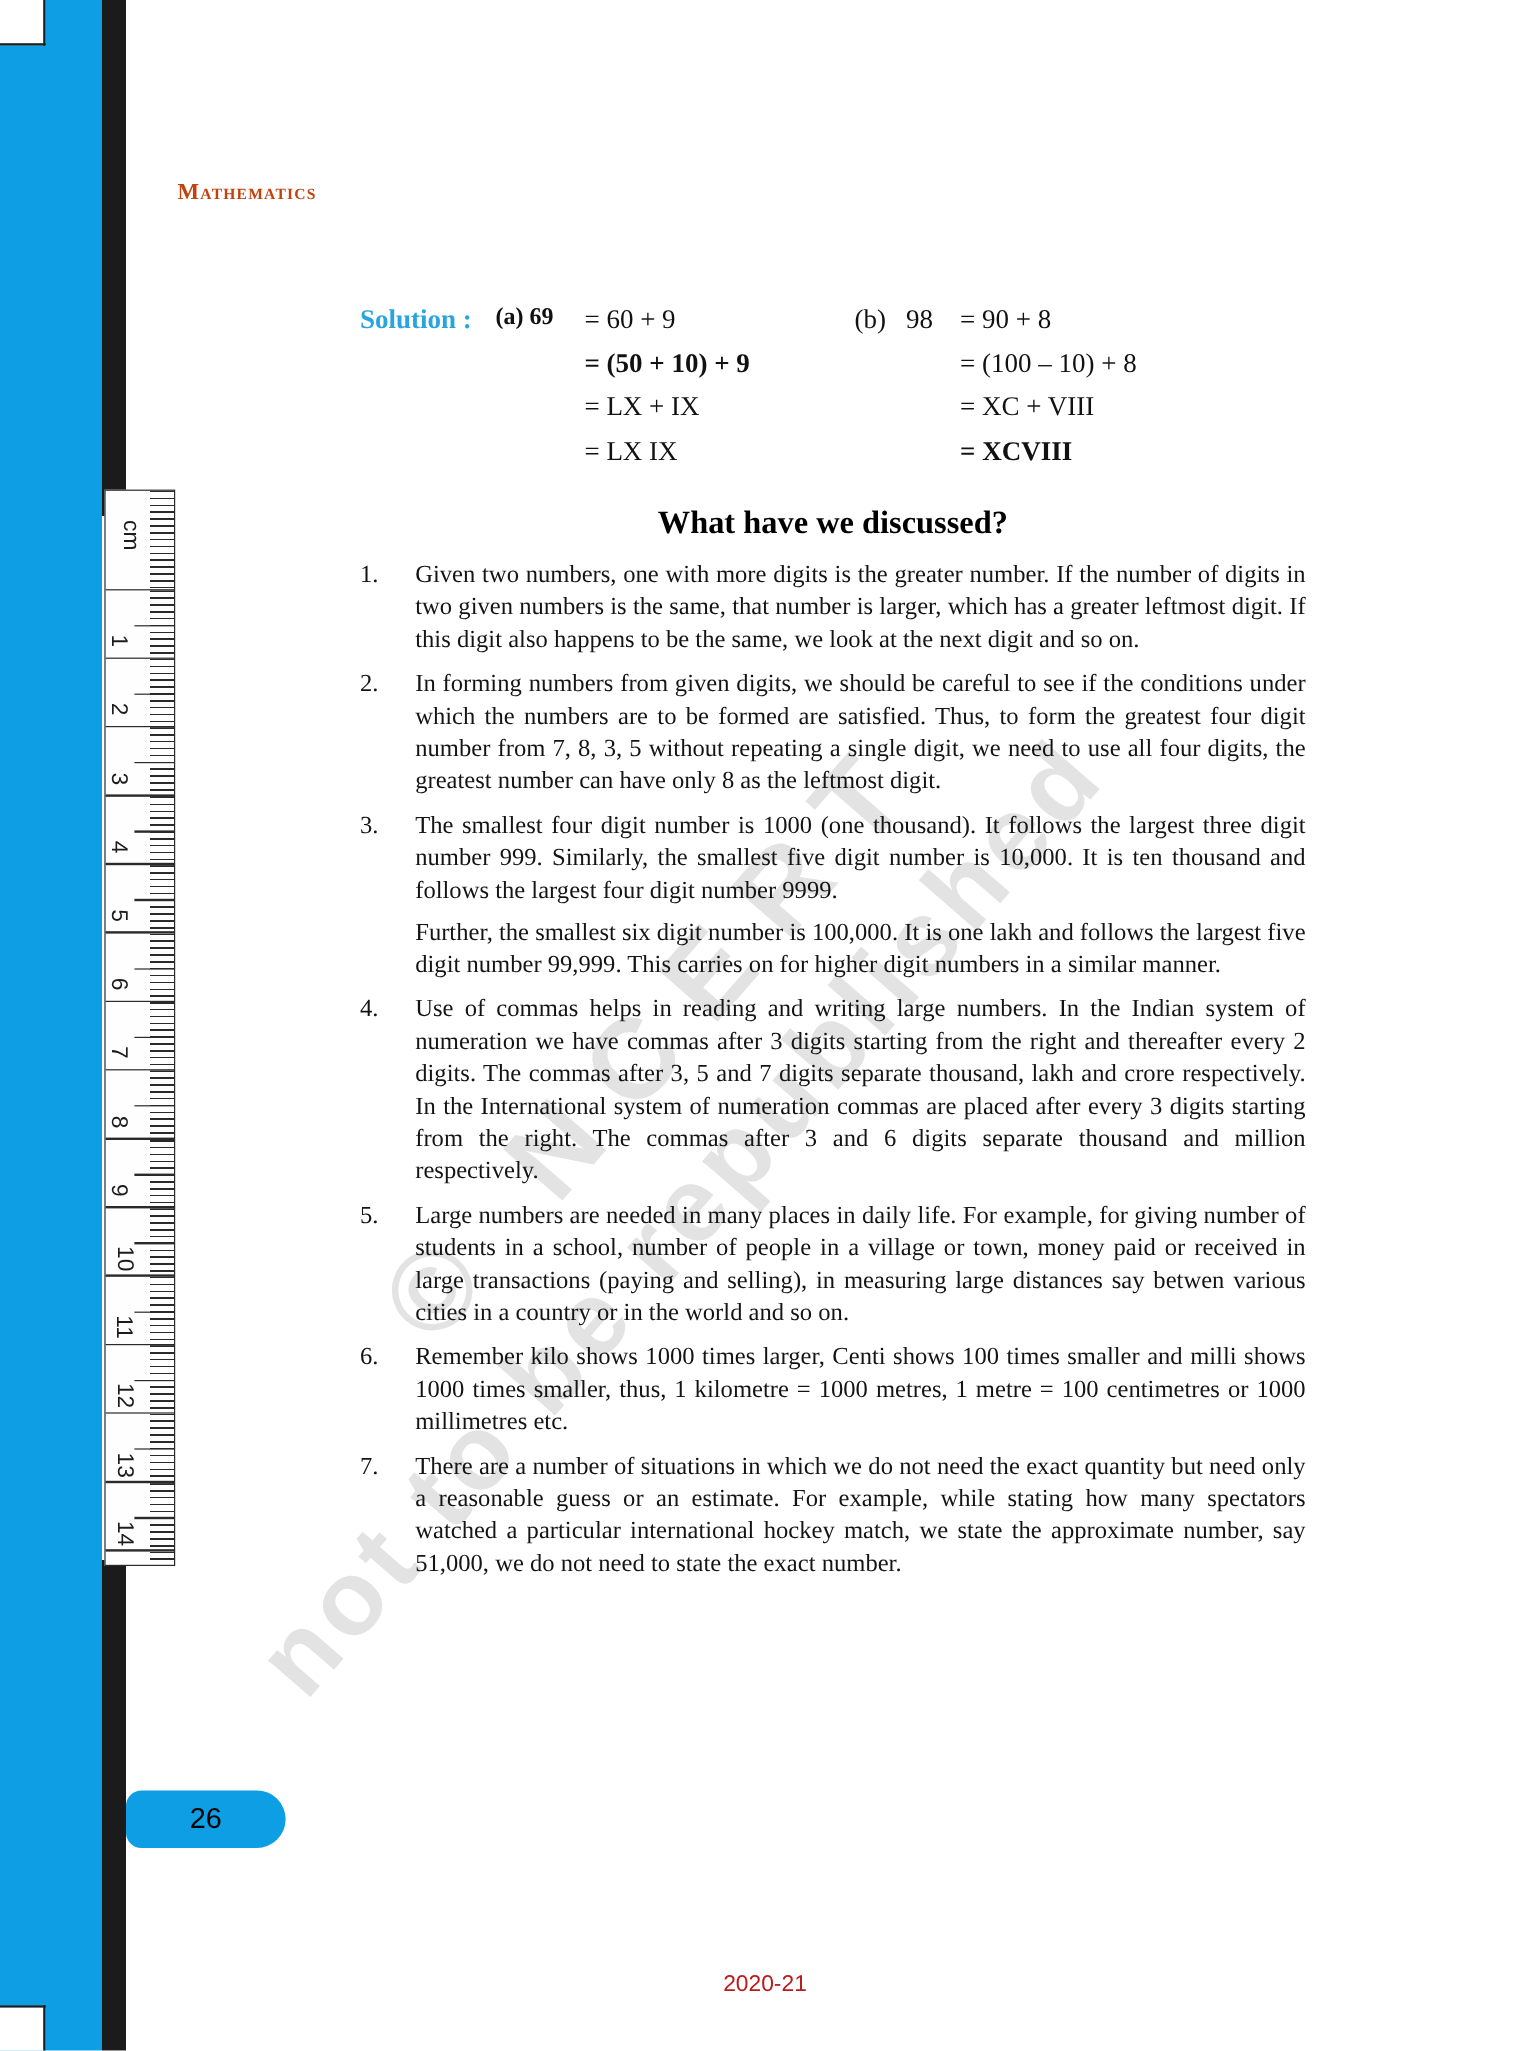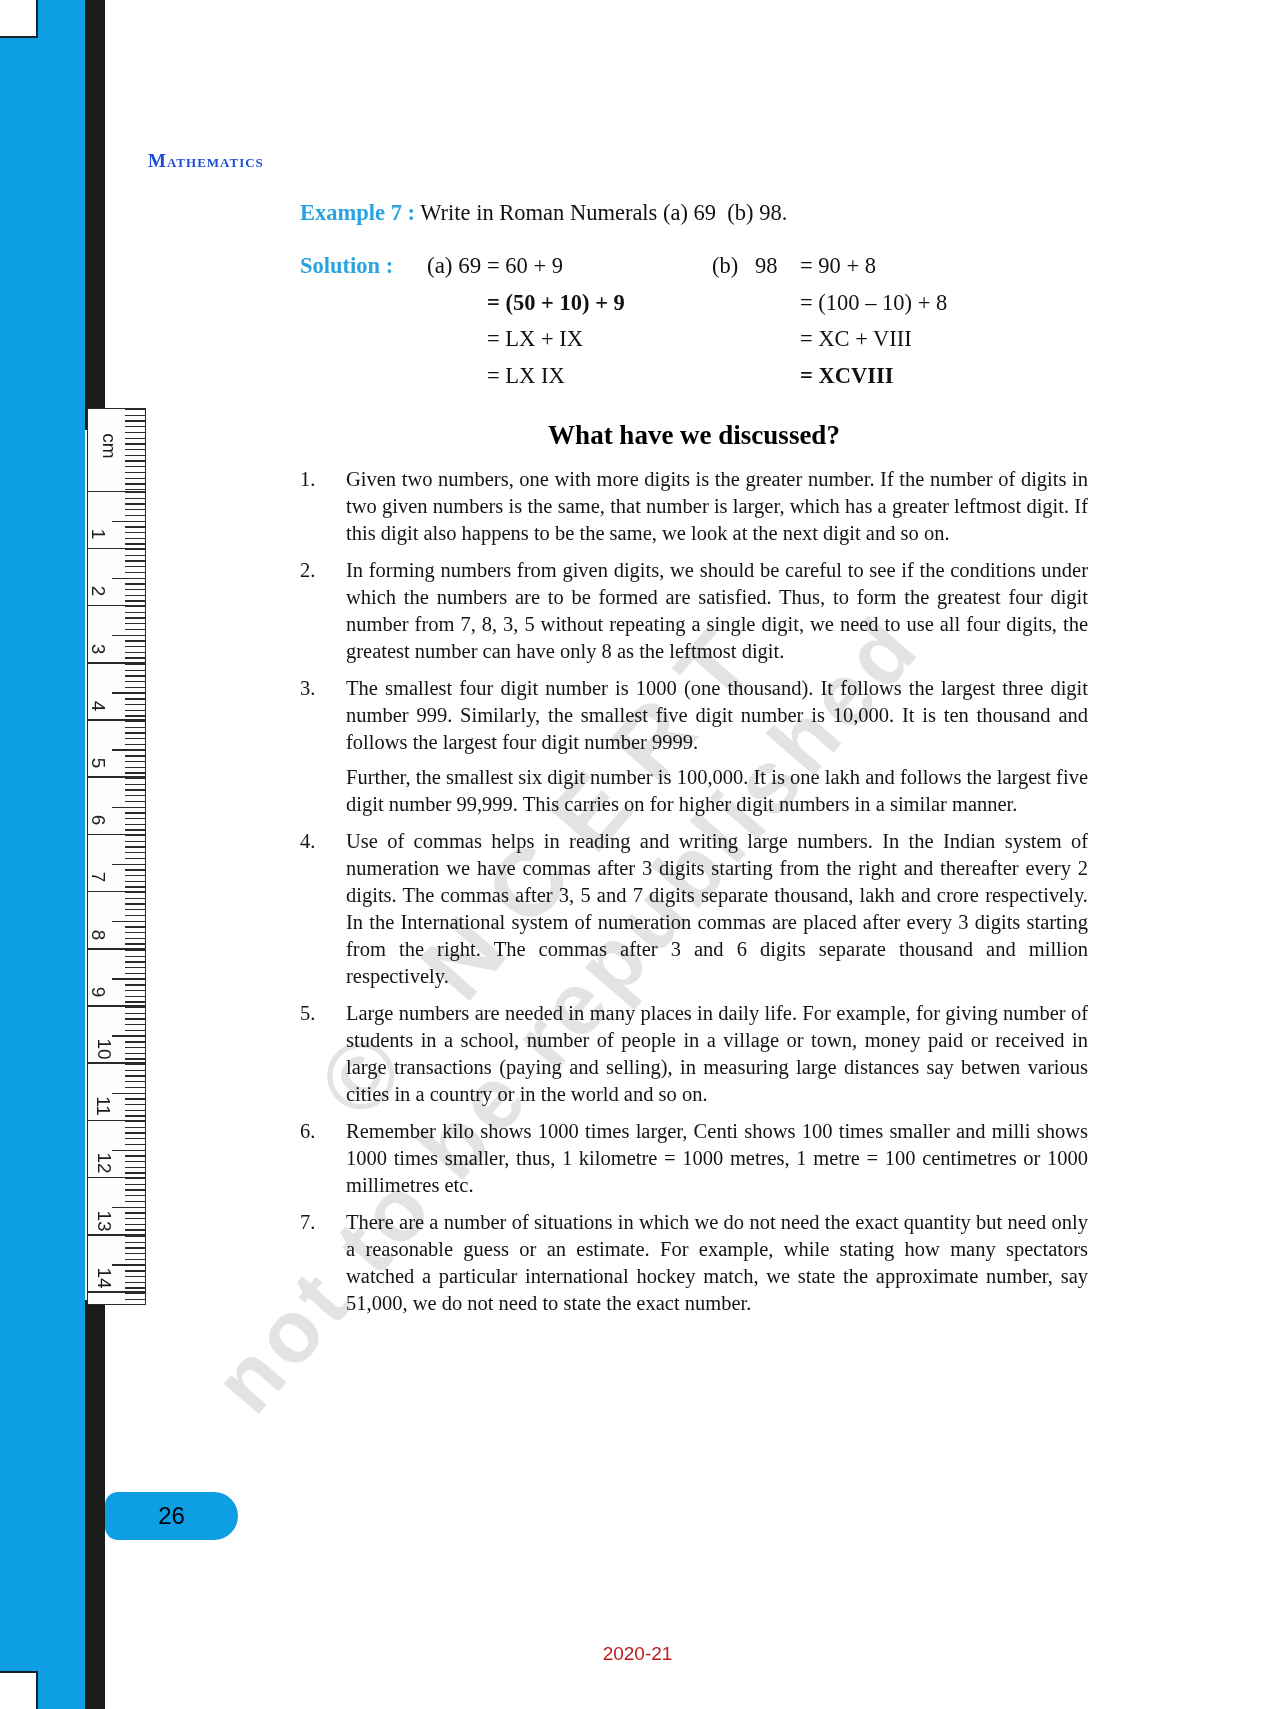--- a/index.html
+++ b/index.html
@@ -30,25 +30,25 @@
 
   
   .wm{position:absolute;z-index:0;color:#e3e3e3;font-family:"Liberation Sans",sans-serif;
       font-weight:bold;white-space:nowrap;transform-origin:0 50%;user-select:none;}
   .wm1{left:338px;top:1048px;font-size:95px;letter-spacing:30px;transform:rotate(-49deg);}
   .wm2{left:232px;top:1348px;font-size:88px;letter-spacing:6px;transform:rotate(-49deg);}
 
   
   .content{position:absolute;left:0;top:0;width:1275px;height:1709px;z-index:1;}
   .running-head{position:absolute;left:148px;top:150px;font-size:19px;font-weight:bold;
-                font-variant:small-caps;letter-spacing:1px;color:#1d4ed8;}
+                font-variant:small-caps;letter-spacing:1px;color:#c2410c;}
   .example-line{position:absolute;left:300px;top:200px;font-size:22.5px;white-space:pre-wrap;}
   .blue-label{color:#29a4df;font-weight:bold;}
   .sol-label{position:absolute;left:300px;top:253px;font-size:22.5px;}
-  .sol-a-intro{position:absolute;left:427px;top:253px;font-size:23px;}
+  .sol-a-intro{position:absolute;left:413px;top:253px;font-size:20px;font-weight:bold;}
   .sol-b-label{position:absolute;left:712px;top:253px;font-size:22.5px;}
   .sol-b-num{position:absolute;left:755px;top:253px;font-size:22.5px;}
   .step{position:absolute;font-size:22.5px;white-space:nowrap;}
   .col-a{left:487px;} .col-b{left:800px;}
 
   .discussion-title{position:absolute;left:300px;top:420px;width:788px;text-align:center;
                     font-size:27px;font-weight:bold;color:#000000;}
   .list{position:absolute;left:300px;top:466px;width:788px;}
   .list-item{position:relative;padding-left:46px;margin-bottom:10px;text-align:justify;
              font-size:20.5px;line-height:27px;color:#141414;}
@@ -168,21 +168,20 @@
       </div>
       <div class="ruler-cell" style="top: 883.8px; height: 10.2px;">
         <div class="ticks"></div>
       </div>
     </div>
 
   <div class="content">
 
     <div class="running-head">Mathematics</div>
 
-    <div class="example-line"><span class="blue-label">Example 7 :</span><span> </span><span>Write in Roman Numerals (a) 69  (b) 98.</span></div>
 
     <div class="sol-label"><span class="blue-label">Solution :</span></div>
     <div class="sol-a-intro">(a) 69</div>
     <div class="sol-b-label">(b)</div>
     <div class="sol-b-num">98</div>
     <div id="steps-a">
         <div class="step col-a" style="top: 253px;">= 60 + 9</div>
         <div class="step col-a" style="top: 289.5px; font-weight: bold;">= (50 + 10) + 9</div>
         <div class="step col-a" style="top: 326px;">= LX + IX</div>
         <div class="step col-a" style="top: 362.5px;">= LX IX</div>

